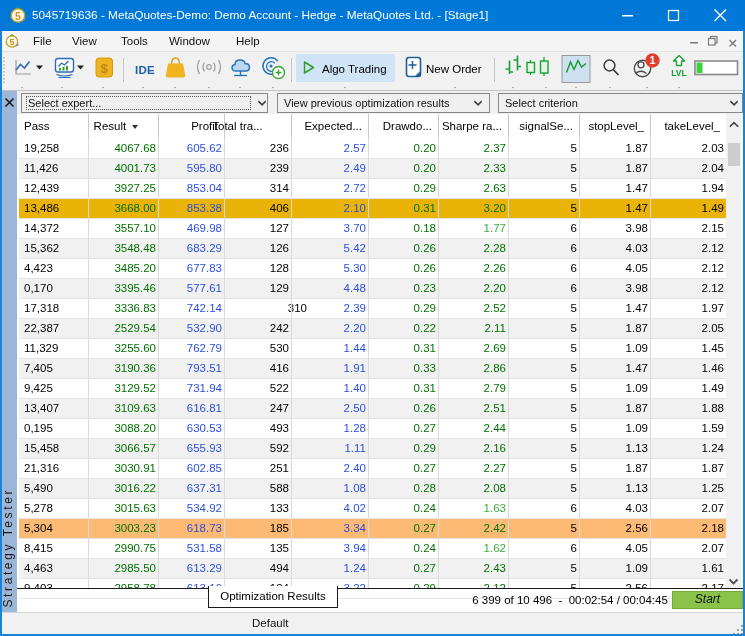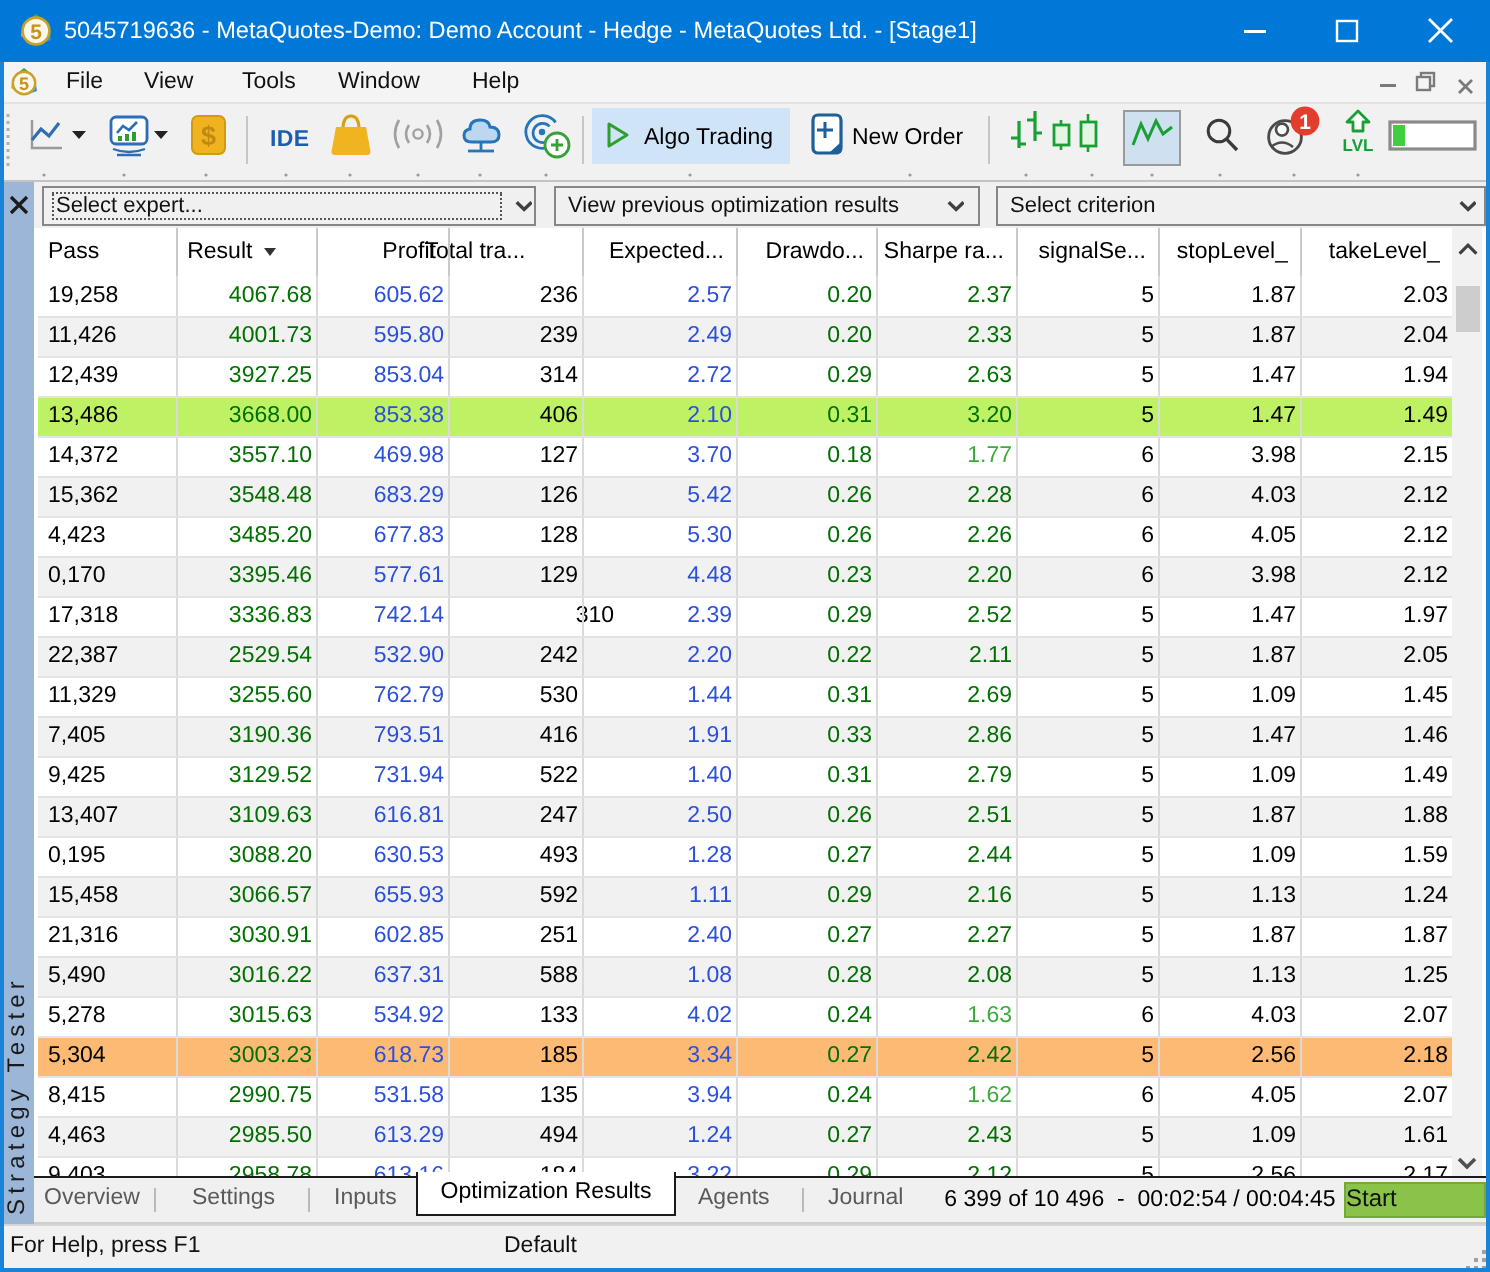--- a/index.html
+++ b/index.html
@@ -26,21 +26,21 @@
 .cr { text-align:right; }
 #rowlines { }
 #scroll { position:absolute; left:726px; top:114px; width:15px; height:475px; background:#f1f1f1; }
 #thumb { position:absolute; left:727.5px; top:143px; width:12px; height:23px; background:#cdcdcd; }
 #tabline { position:absolute; left:17px; top:587.5px; width:726px; height:1.5px; background:#1a1a1a; }
 #tabbar { position:absolute; left:17px; top:589px; width:726px; height:23px; background:#f0f0f0; border-bottom:1px solid #cfcfcf; }
 .tab { position:absolute; top:0; height:22px; line-height:21px; font-size:11.5px; color:#5a5a5a; }
 .tsep { position:absolute; top:5px; height:12px; width:1px; background:#b9b9b9; }
 #activetab { position:absolute; left:208px; top:586px; width:130px; height:21.5px; background:#fff; border:1.5px solid #1a1a1a; border-top:none; text-align:center; line-height:21.5px; font-size:11.5px; color:#000; }
 #progress { position:absolute; left:463px; top:589px; width:214px; height:22px; line-height:22px; text-align:center; font-size:11.5px; color:#000; white-space:nowrap; }
-#startbtn { position:absolute; left:672px; top:591px; width:71px; height:17.5px; background:#8bc34a; border:1px solid #74a938; text-align:left; line-height:15.5px; font-size:12px; color:#111; }
+#startbtn { position:absolute; left:672px; top:591px; width:71px; height:17.5px; background:#8bc34a; border:1px solid #74a938; text-align:center; line-height:15.5px; font-size:12px; color:#111;font-style:italic; }
 #status { position:absolute; left:0; top:612px; width:745px; height:22px; background:#f1f1f1; border-top:1px solid #d5d5d5; }
 #status .st { position:absolute; top:0; line-height:21px; font-size:11.5px; color:#111; }
 #bl { position:absolute; left:0; top:31px; width:2px; height:603px; background:#1883d7; }
 #br { position:absolute; left:743px; top:31px; width:2px; height:603px; background:#1883d7; }
 #bb { position:absolute; left:0; top:634px; width:745px; height:2px; background:#1883d7; }
 </style></head><body>
 <div id="win">
   <div id="title">
     <svg class="abs" style="left:0;top:0" width="745" height="31" viewBox="0 0 745 31">
       <path d="M18 7 L23 11 L13 11 Z" fill="#4ea43c"></path>
@@ -210,21 +210,21 @@
         <div class="cr" style="left:70px;width:67px;color:#007000">3927.25</div>
         <div class="cr" style="left:140px;width:63px;color:#2b50dd">853.04</div>
         <div class="cr" style="left:206px;width:64px;color:#000000">314</div>
         <div class="cr" style="left:273px;width:74px;color:#2b50dd">2.72</div>
         <div class="cr" style="left:350px;width:67px;color:#007000">0.29</div>
         <div class="cr" style="left:420px;width:67px;color:#007000">2.63</div>
         <div class="cr" style="left:490px;width:68px;color:#000000">5</div>
         <div class="cr" style="left:561px;width:68px;color:#000000">1.47</div>
         <div class="cr" style="left:632px;width:73px;color:#000000">1.94</div>
       </div>
-<div class="row" style="top:60px;background:#bef264">
+<div class="row" style="top:60px;background:#eab308">
         <div class="cl" style="left:5px;width:63px;color:#000000">13,486</div>
         <div class="cr" style="left:70px;width:67px;color:#007000">3668.00</div>
         <div class="cr" style="left:140px;width:63px;color:#2b50dd">853.38</div>
         <div class="cr" style="left:206px;width:64px;color:#000000">406</div>
         <div class="cr" style="left:273px;width:74px;color:#2b50dd">2.10</div>
         <div class="cr" style="left:350px;width:67px;color:#007000">0.31</div>
         <div class="cr" style="left:420px;width:67px;color:#007000">3.20</div>
         <div class="cr" style="left:490px;width:68px;color:#000000">5</div>
         <div class="cr" style="left:561px;width:68px;color:#000000">1.47</div>
         <div class="cr" style="left:632px;width:73px;color:#000000">1.49</div>
@@ -504,35 +504,24 @@
   <div id="scroll">
     <svg class="abs" style="left:3px;top:6px" width="10" height="10" viewBox="0 0 10 10">
         <path d="M0.8 6.8 L5 2.6 L9.2 6.8" stroke="#3f3f3f" stroke-width="1.6" fill="none"></path>
       </svg>
     <svg class="abs" style="left:2px;top:462px" width="11" height="11" viewBox="0 0 11 11">
         <path d="M1.5 3.5 L5.5 7.5 L9.5 3.5" stroke="#505050" stroke-width="1.8" fill="none"></path>
       </svg>
   </div>
   <div id="thumb"></div>
   <div id="tabline"></div>
-  <div id="tabbar">
-    <div class="tab" style="left:5px">Overview</div>
-    <div class="tsep" style="left:60px"></div>
-    <div class="tab" style="left:79px">Settings</div>
-    <div class="tsep" style="left:137px"></div>
-    <div class="tab" style="left:150px">Inputs</div>
-    <div class="tab" style="left:332px">Agents</div>
-    <div class="tsep" style="left:384px"></div>
-    <div class="tab" style="left:397px">Journal</div>
-  </div>
   <div id="activetab">Optimization Results</div>
   <div id="progress">6 399 of 10 496&nbsp; -&nbsp; 00:02:54 / 00:04:45</div>
   <div id="startbtn">Start</div>
   <div id="status">
-    <div class="st" style="left:5px">For Help, press F1</div>
     <div class="st" style="left:252px">Default</div>
 
     <svg class="abs" style="left:731px;top:10px" width="13" height="13" viewBox="0 0 13 13">
       <rect x="10" y="2" width="2" height="2" fill="#a0a0a0"></rect>
         <rect x="10" y="6" width="2" height="2" fill="#a0a0a0"></rect>
         <rect x="10" y="10" width="2" height="2" fill="#a0a0a0"></rect>
         <rect x="6" y="6" width="2" height="2" fill="#a0a0a0"></rect>
         <rect x="6" y="10" width="2" height="2" fill="#a0a0a0"></rect>
         <rect x="2" y="10" width="2" height="2" fill="#a0a0a0"></rect>
       </svg>

